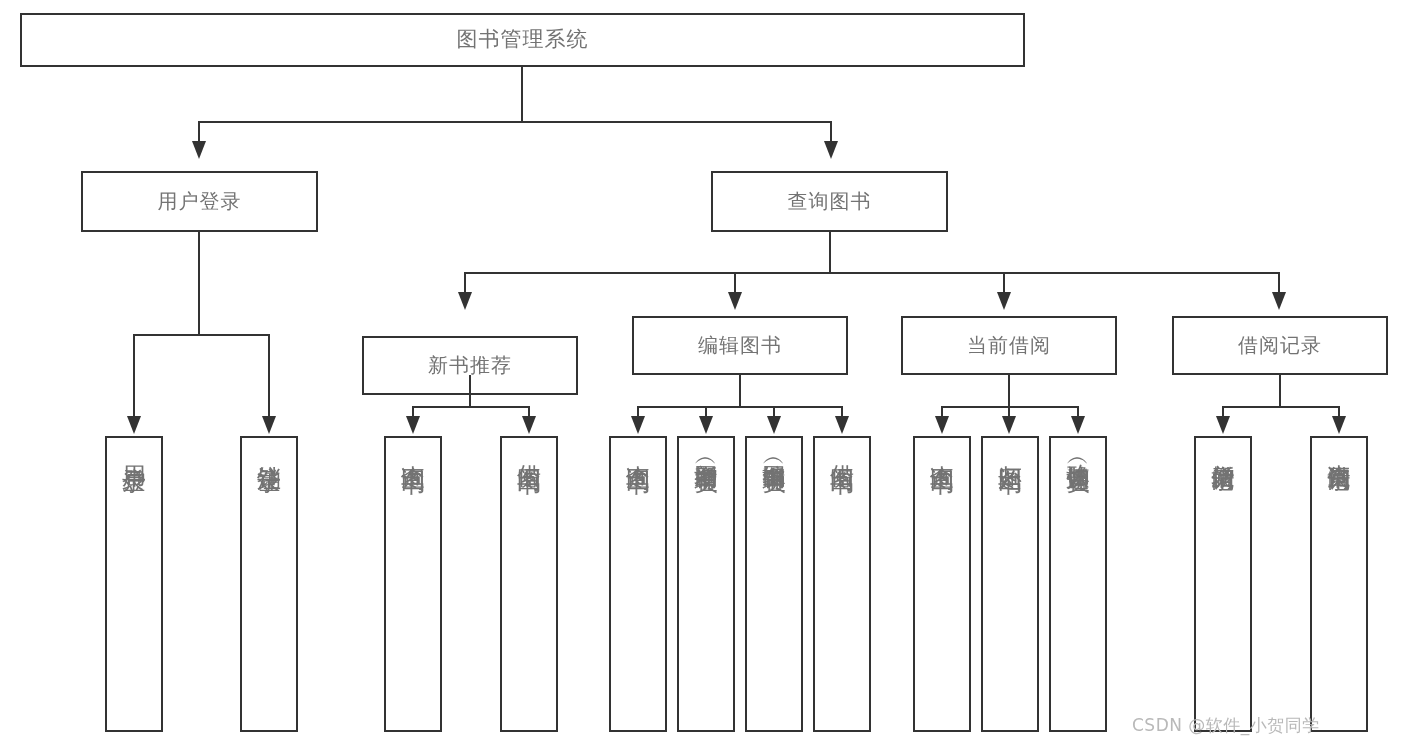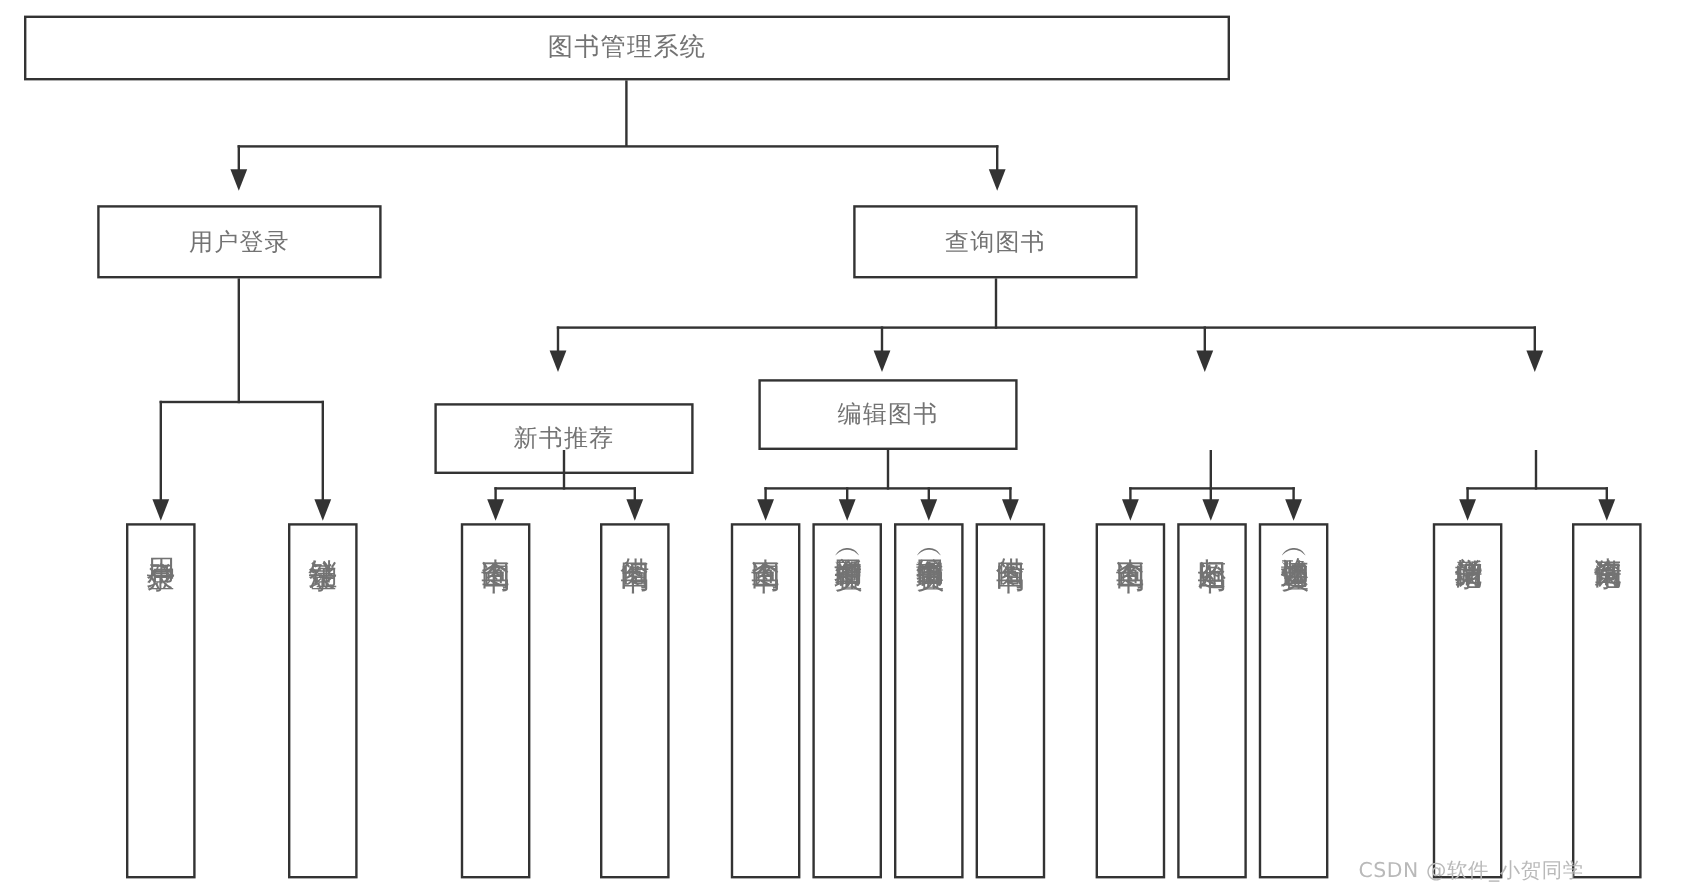--- a/index.html
+++ b/index.html
@@ -124,20 +124,26 @@
   <div class="arrow" style="left:728px; top:292px;"></div>
   <div class="arrow" style="left:997px; top:292px;"></div>
   <div class="arrow" style="left:1272px; top:292px;"></div>
 
   <div class="node h" style="left:362px; top:336px; width:216px; height:59px;align-items:center;">
     <span class="label">新书推荐</span>
   </div>
   <div class="node h" style="left:632px; top:316px; width:216px; height:59px;">
     <span class="label">编辑图书</span>
   </div>
+  <div class="node h" style="left:901px; top:316px; width:216px; height:59px;">
+    <span class="label">当前借阅</span>
+  </div>
+  <div class="node h" style="left:1172px; top:316px; width:216px; height:59px;">
+    <span class="label">借阅记录</span>
+  </div>
 
   <div class="ln vline" style="left:469px; top:375px; width:2px; height:33px;"></div>
   <div class="ln hline" style="left:412px; top:406px; width:118px; height:2px;"></div>
   <div class="ln vline" style="left:412px; top:406px; width:2px; height:12px;"></div>
   <div class="ln vline" style="left:528px; top:406px; width:2px; height:12px;"></div>
   <div class="arrow" style="left:406px; top:416px;"></div>
   <div class="arrow" style="left:522px; top:416px;"></div>
 
   <div class="ln vline" style="left:739px; top:375px; width:2px; height:33px;"></div>
   <div class="ln hline" style="left:637px; top:406px; width:206px; height:2px;"></div>

